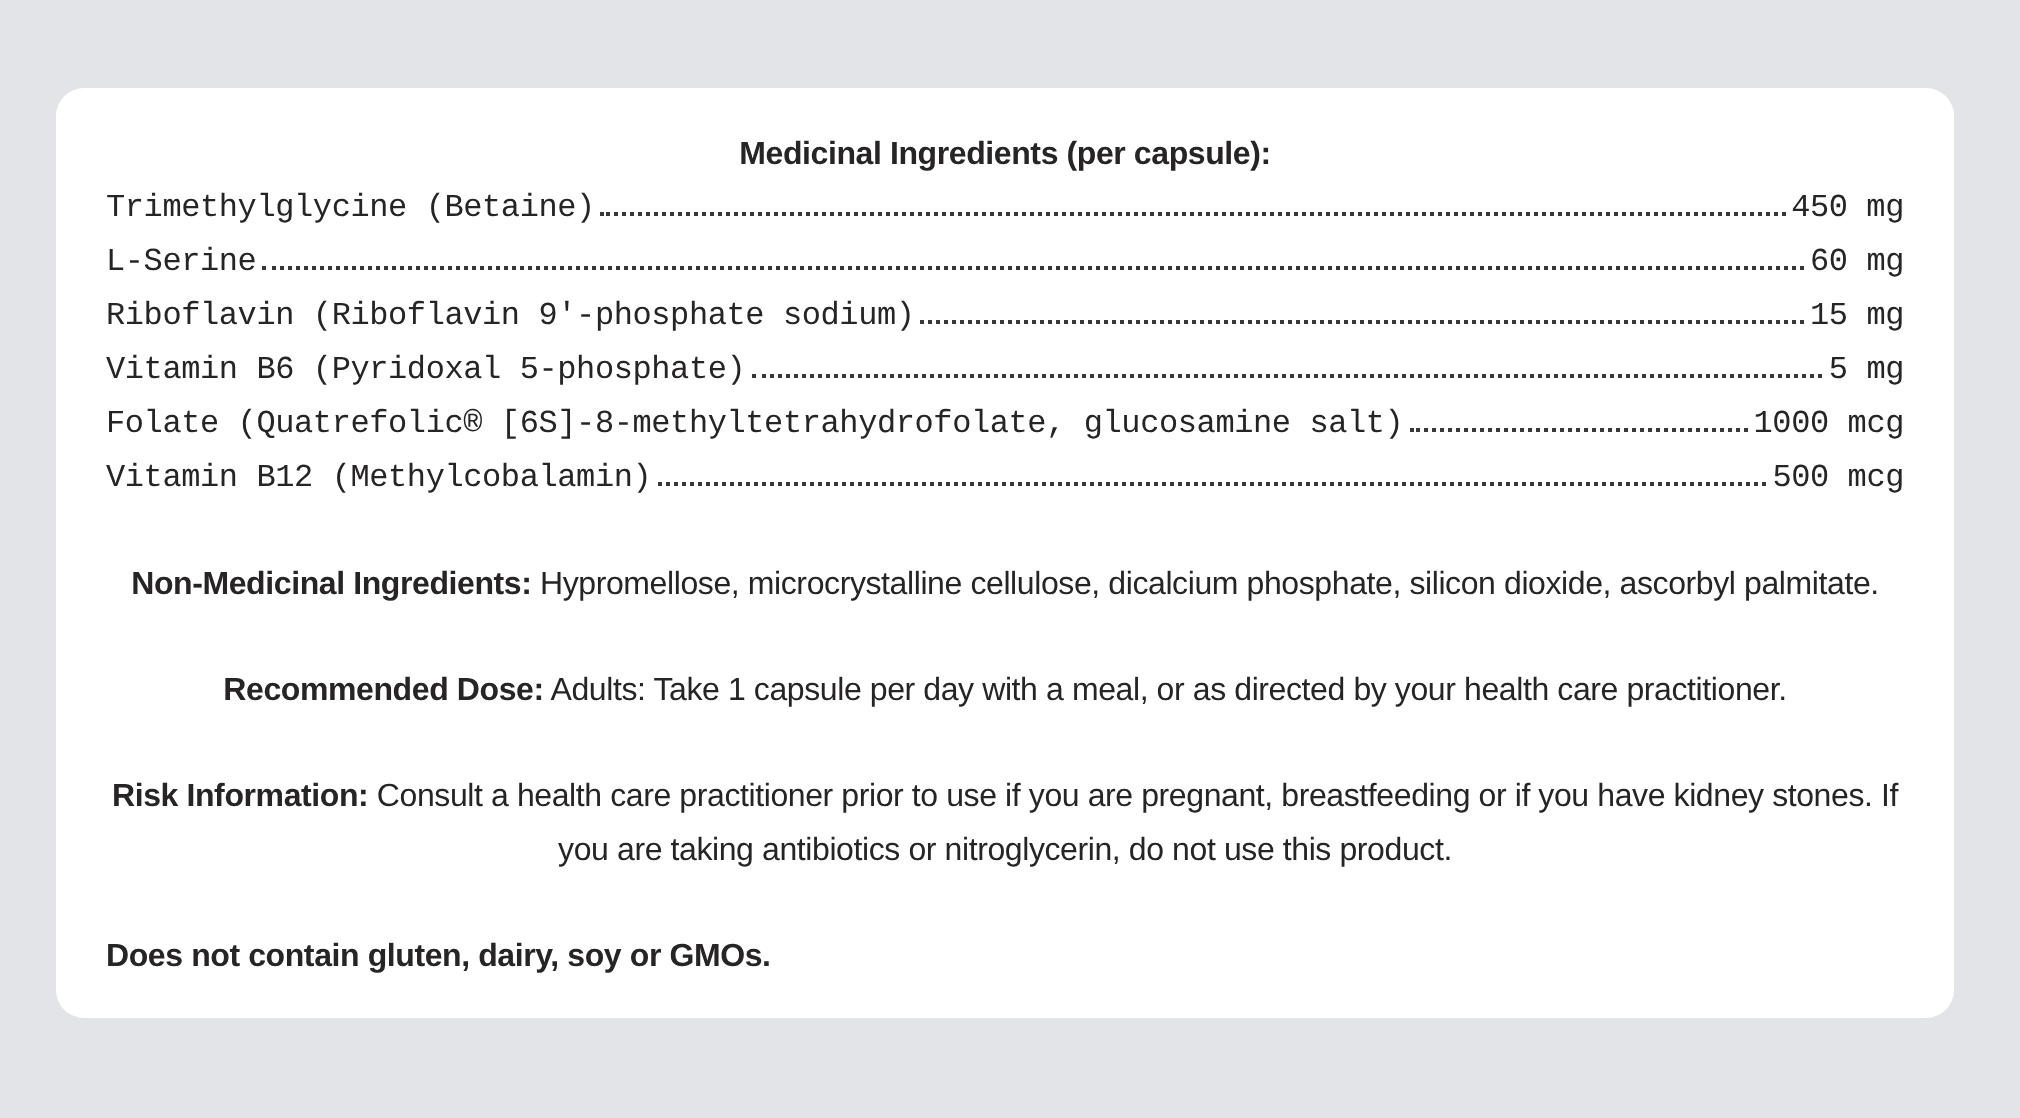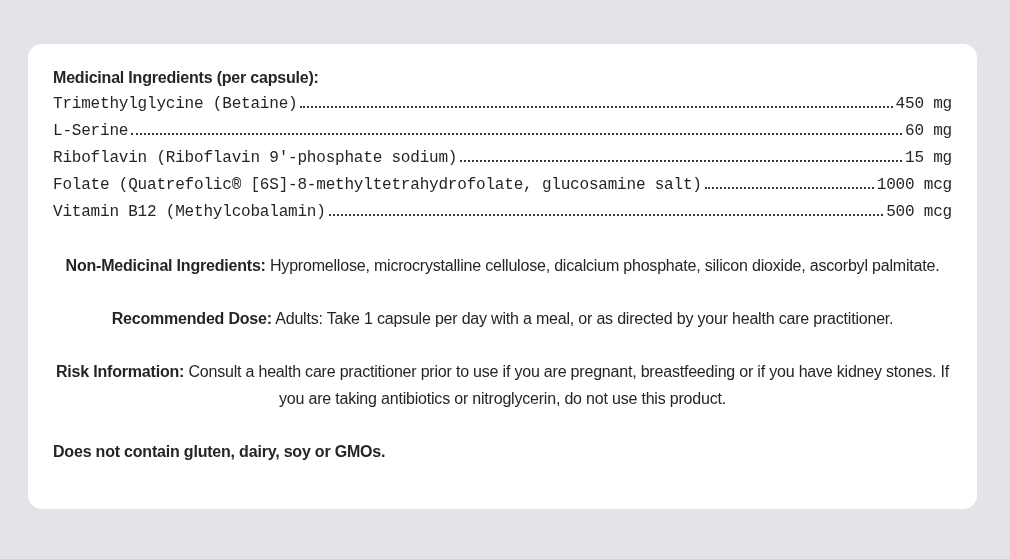--- a/index.html
+++ b/index.html
@@ -24,20 +24,21 @@
     background: #ffffff;
     border-radius: 14px;
     padding: 20px 25px;
     color: #272425;
     font-size: 16px;
     letter-spacing: -0.2px;
     line-height: 27px;
   }
   .section-title {
     font-weight: 700;
+    text-align: center;
   }
   .row {
     display: flex;
     align-items: baseline;
     white-space: nowrap;
     font-family: Liberation Mono, monospace;
   }
   .ing-name {
     flex: 0 0 auto;
   }
@@ -81,20 +82,25 @@
     <span class="dots"></span>
     <span class="ing-amount">60 mg</span>
   </div>
 
   <div class="row">
     <span class="ing-name">Riboflavin (Riboflavin 9′-phosphate sodium)</span>
     <span class="dots"></span>
     <span class="ing-amount">15 mg</span>
   </div>
 
+  <div class="row">
+    <span class="ing-name">Vitamin B6 (Pyridoxal 5-phosphate)</span>
+    <span class="dots"></span>
+    <span class="ing-amount">5 mg</span>
+  </div>
 
   <div class="row">
     <span class="ing-name">Folate (Quatrefolic® [6S]-8-methyltetrahydrofolate, glucosamine salt)</span>
     <span class="dots"></span>
     <span class="ing-amount">1000 mcg</span>
   </div>
 
   <div class="row">
     <span class="ing-name">Vitamin B12 (Methylcobalamin)</span>
     <span class="dots"></span>

